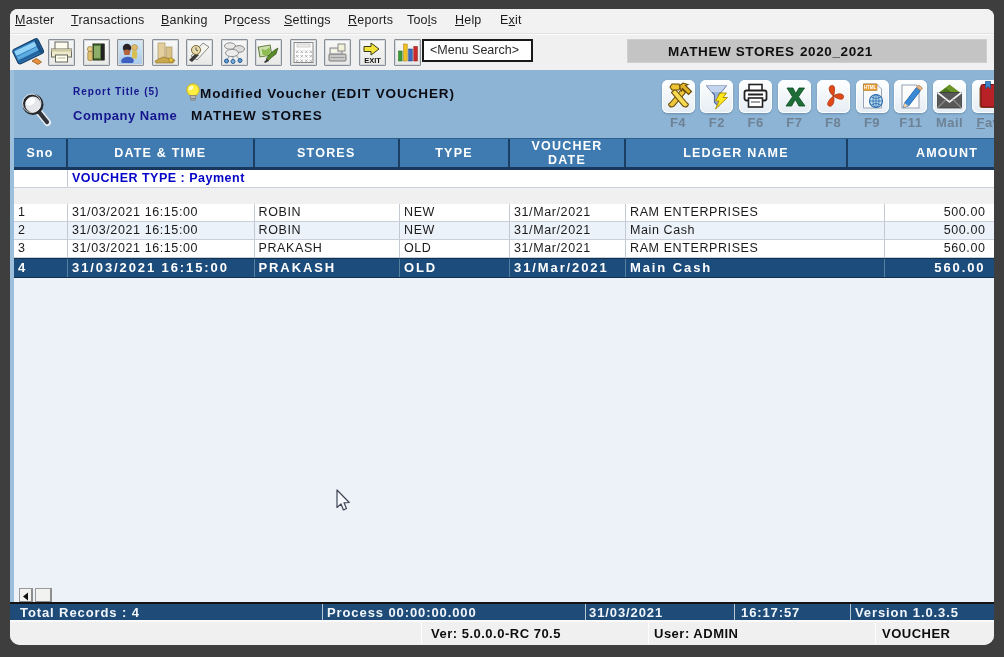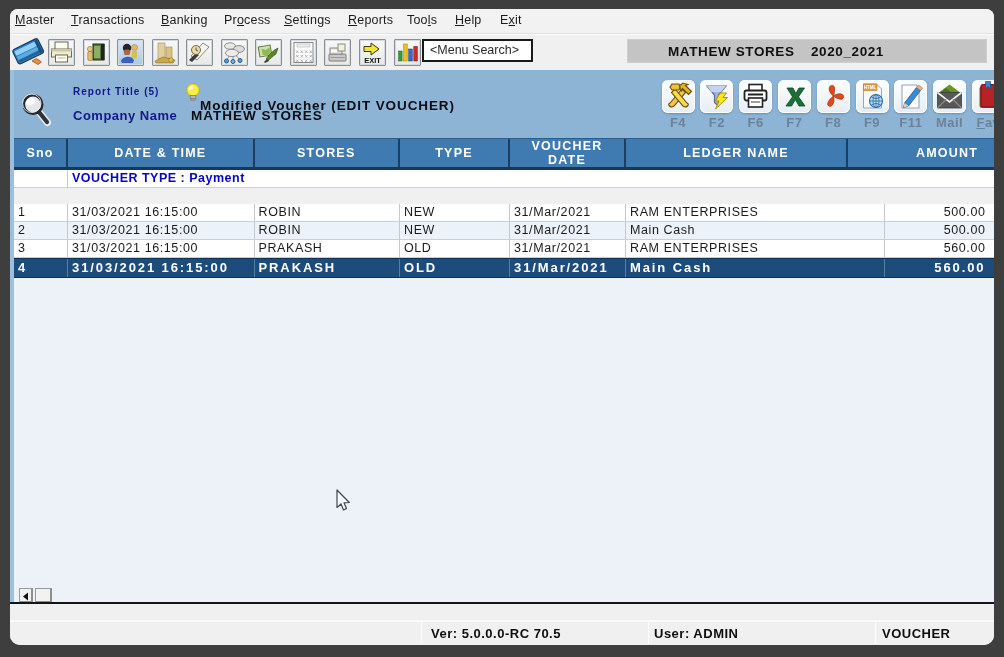--- a/index.html
+++ b/index.html
@@ -24,21 +24,21 @@
 #copanel { left:617px; top:30px; width:360px; height:24px; background:#c4c4c4; border:1px solid #cfcfcf; }
 #copanel b { position:absolute; top:4px; font-size:13.5px; color:#101010; letter-spacing:0.6px;}
 
 
 #bluehdr { left:0; top:61px; width:984px; height:68px; background:#8db4d4; }
 #leftstrip { left:0; top:61px; width:4px; height:533.5px; background:#9cc0dc; }
 .hbtn { position:absolute; top:71px; width:33px; height:33px; border-radius:6px;
   background:linear-gradient(#feffff,#e6edf3); box-shadow:0 1px 2px rgba(30,60,90,.3), inset 0 0 0 1px #fbfdfe; }
 .hlbl { position:absolute; top:106px; width:33px; text-align:center; font-size:13px; font-weight:bold; color:#6e8296; letter-spacing:0.5px;}
 #rt1 { left:63px; top:77px; font-size:10px; font-weight:bold; color:#15158e; letter-spacing:1px; }
-#rt2 { left:190px; top:76.5px; font-size:13.5px; font-weight:bold; color:#0c0c14; letter-spacing:0.9px;margin-top:12px;}
+#rt2 { left:190px; top:76.5px; font-size:13.5px; font-weight:bold; color:#0c0c14; letter-spacing:0.9px;}
 #rt3 { left:63px; top:99px; font-size:13px; font-weight:bold; color:#15158e; letter-spacing:0.5px; }
 #rt4 { left:181px; top:98.5px; font-size:13.5px; font-weight:bold; color:#0c0c14; letter-spacing:1px;}
 
 
 #thead { left:4px; top:129px; width:979.5px; height:29px; background:#3f7bb0; border-top:1px solid #2a5e8c;}
 .th { position:absolute; top:0; height:29px; color:#fff; font-size:12.5px; font-weight:bold;
   display:flex; align-items:center; justify-content:center; text-align:center;
   border-right:2px solid #1b3f63; letter-spacing:1.2px; line-height:13.5px;}
 #tdark { left:4px; top:158px; width:979.5px; height:2.5px; background:#17375c; }
 .row { position:absolute; left:4px; width:979.5px; background:#fff; border-bottom:1px solid #c9d0d9; }
@@ -184,21 +184,21 @@
     <svg width="25" height="25" viewBox="0 0 25 25">
       <rect x="3.5" y="11" width="3.6" height="10" fill="#3a9a3a" stroke="#1a6a1a" stroke-width=".5"></rect>
       <rect x="8.6" y="4" width="3.6" height="17" fill="#f0c020" stroke="#a07a10" stroke-width=".5"></rect>
       <rect x="13.7" y="9" width="3.6" height="12" fill="#3a6ac0" stroke="#1a3a80" stroke-width=".5"></rect>
       <rect x="18.8" y="6.5" width="3.6" height="14.5" fill="#cc2a2a" stroke="#801010" stroke-width=".5"></rect>
     </svg>
   </div>
   <div class="abs" id="srch">&lt;Menu Search&gt;</div>
   <div class="abs" id="copanel">
       <b style="left:40px">MATHEW STORES</b>
-      <b style="left:183px">2020_2021</b>
+      <b style="left:172px">2020_2021</b>
     </div>
 
   <div class="abs" id="bluehdr"></div>
   <div class="abs" id="leftstrip"></div>
   <span class="abs" id="rt1">Report Title (5)</span>
   <span class="abs" id="rt2">Modified Voucher (EDIT VOUCHER)</span>
   <span class="abs" id="rt3">Company Name</span>
   <span class="abs" id="rt4">MATHEW STORES</span>
   <svg class="abs" style="left:9px;top:82px" width="34" height="36" viewBox="0 0 34 36">
     <line x1="20" y1="21" x2="28.5" y2="31.5" stroke="#e8eef4" stroke-width="7" stroke-linecap="round"></line>
@@ -336,20 +336,31 @@
     <div class="sbtn" style="left:5px;width:14px;"><svg width="12" height="13" viewBox="0 0 12 13">
           <path d="M8 2.5 v8 L3 6.5 z" fill="#111"></path>
         </svg></div>
     <div class="sbtn" style="left:21px;width:17px;"></div>
   </div>
   <svg class="abs" style="left:324px;top:480px" width="20" height="24" viewBox="0 0 20 24">
     <path d="M3 1 L3 18.5 L7 15 L9.5 21 L12.5 19.5 L10 13.8 L15.3 13.5 Z" fill="#f4f7fb" stroke="#3c4654" stroke-width="1.2" stroke-linejoin="round"></path>
   </svg>
 
   <div class="abs" id="blkline"></div>
+  <div class="abs" id="navybar">
+    <span style="left:10px">Total Records : 4</span>
+    <i style="left:312px"></i>
+      <span style="left:317px">Process 00:00:00.000</span>
+    <i style="left:575px"></i>
+      <span style="left:579px">31/03/2021</span>
+    <i style="left:724px"></i>
+      <span style="left:731px">16:17:57</span>
+    <i style="left:840px"></i>
+      <span style="left:845px">Version 1.0.3.5</span>
+  </div>
   <div class="abs" id="whline"></div>
   <div class="abs" id="botbar">
     <i style="left:411px"></i>
       <span style="left:421px">Ver: 5.0.0.0-RC 70.5</span>
     <i style="left:638px"></i>
       <span style="left:644px">User: ADMIN</span>
     <i style="left:865px"></i>
       <span style="left:872px">VOUCHER</span>
   </div>
 </div>

